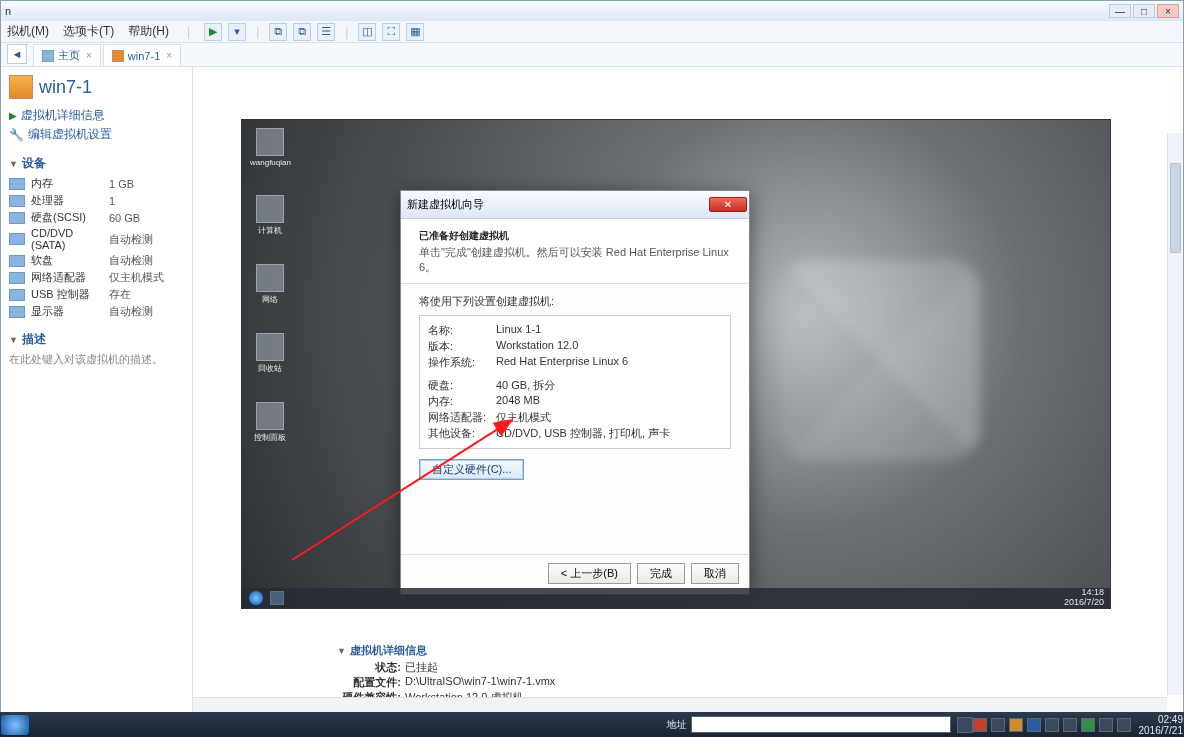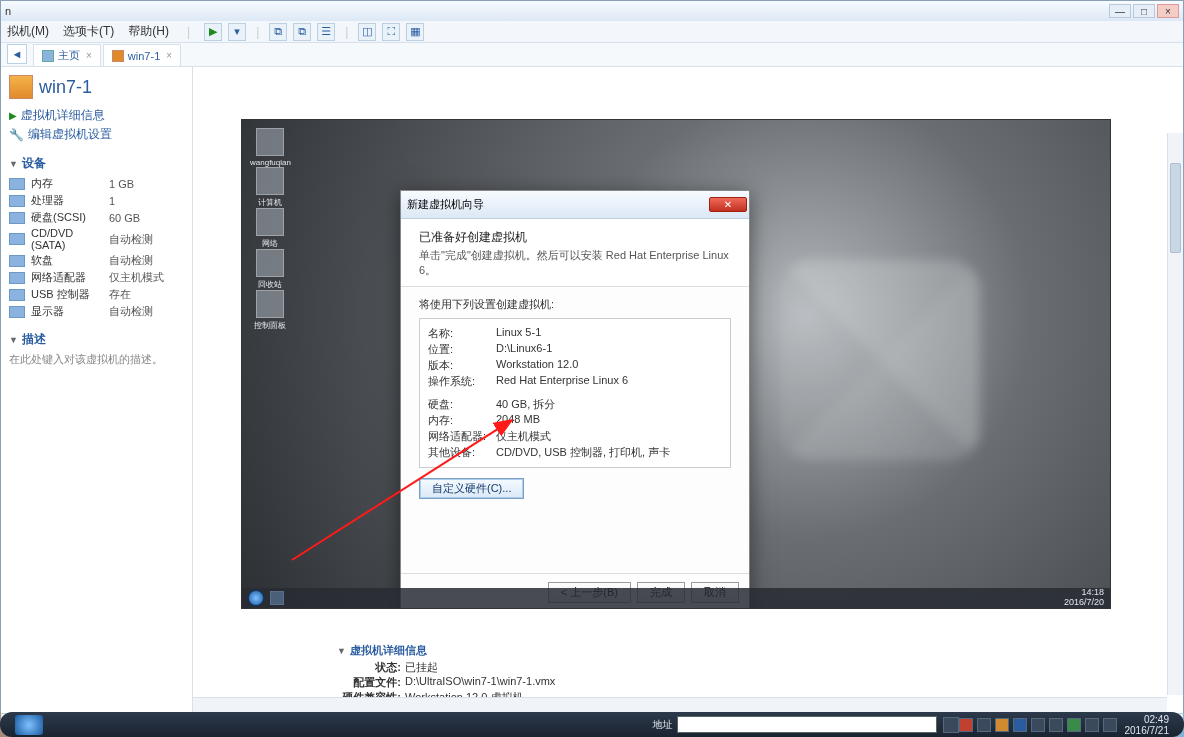--- a/index.html
+++ b/index.html
@@ -34,51 +34,51 @@
 .dev-row { display:flex; align-items:center; font-size:11px; color:#333; margin:2px 0; }
 .dev-row .di { width:16px; height:12px; background:#8cb3e0; border:1px solid #6a99c5; margin-right:6px; flex:none;}
 .dev-row .lbl { width:78px; }
 .dev-row .val { color:#555; }
 .desc-text { font-size:11px; color:#888; margin-top:4px; }
 .main-area { flex:1; background:#fff; position:relative; }
 .preview { position:absolute; left:48px; top:52px; width:870px; height:490px; background:radial-gradient(circle at 65% 40%, #b5b9bd 0%, #6a6e73 35%, #2c2f33 100%); border:1px solid #333; overflow:hidden; }
 .win-taskbar { position:absolute; left:0; right:0; bottom:0; height:20px; background:rgba(40,44,50,.85); display:flex; align-items:center; justify-content:space-between; padding:0 6px;}
 .start-orb { width:16px; height:16px; border-radius:50%; background:radial-gradient(circle,#7ec0ff,#1a5aa0); border:1px solid #0a3a70;}
 .clock { color:#dfe6ee; font-size:9px; text-align:right; line-height:1.1;}
-.desktop-icons { position:absolute; left:8px; top:8px; display:flex; flex-direction:column; gap:0;}
+.desktop-icons { position:absolute; left:8px; top:8px; display:flex; flex-direction:column; gap:28px;}
 .dicon { width:40px; text-align:center; color:#e6eaef; font-size:8px;}
 .dicon .box { width:28px; height:28px; margin:0 auto 2px auto; background:rgba(190,200,210,.45); border:1px solid rgba(255,255,255,.3); }
 .win-logo { position:absolute; right:130px; top:140px; width:200px; height:200px; }
 .win-logo::before { content:""; position:absolute; inset:0; background:
   conic-gradient(from 45deg, rgba(255,255,255,.25) 0 90deg, rgba(255,255,255,.15) 90deg 180deg, rgba(255,255,255,.08) 180deg 270deg, rgba(255,255,255,.2) 270deg 360deg);
   filter: blur(6px); border-radius:30px;}
 .wizard { position:absolute; left:158px; top:70px; width:350px; background:#fdfdfd; border:1px solid #888; box-shadow:0 4px 20px rgba(0,0,0,.5);}
 .wiz-title { height:28px; background:linear-gradient(#f7fbff,#dce8f5); display:flex; align-items:center; justify-content:space-between; padding:0 2px 0 6px; font-size:11px; border-bottom:1px solid #bcd0e3;}
 .wiz-close { width:38px; height:15px; background:linear-gradient(#f06a5a,#c23020); color:#fff; font-size:10px; display:flex; align-items:center; justify-content:center; border:1px solid #a02010; border-radius:2px; cursor:pointer;}
 .wiz-head { padding:10px 18px 8px 18px; border-bottom:1px solid #ddd; background:#fff; }
-.wiz-head .h1 { font-size:12px; font-weight:normal; color:#222; }
+.wiz-head .h1 { font-size:10px; font-weight:bold; color:#222; }
 .wiz-head .h2 { font-size:11px; color:#555; margin-top:2px; }
 .wiz-body { padding:10px 18px 4px 18px; font-size:11px; color:#333;}
 .wiz-body .intro { margin-bottom:6px; }
 .summary { border:1px solid #ccc; padding:6px 8px; background:#fff; }
 .sum-row { display:flex; margin:1px 0;}
 .sum-row .k { width:68px; color:#333;}
 .sum-row .v { color:#333;}
 .sum-gap { height:6px; }
 .custom-btn { margin:10px 0 0 0; padding:2px 12px; font-size:11px; background:linear-gradient(#f5faff,#dbe9f7); border:1px solid #7aa0c4; color:#123a6a; cursor:pointer; box-shadow:0 0 0 1px #aecdea inset;}
 .wiz-foot { padding:8px 10px 10px 10px; display:flex; justify-content:flex-end; gap:6px; border-top:1px solid #ddd; margin-top:70px;}
 .wiz-btn { padding:2px 12px; font-size:11px; background:linear-gradient(#fdfdfd,#e9e9e9); border:1px solid #9a9a9a; cursor:pointer;}
 .arrow-annot { position:absolute; left:40px; top:290px; width:260px; height:160px; pointer-events:none;}
 .vm-details { position:absolute; left:144px; bottom:8px; font-size:11px; color:#333;}
 .vm-details .hd { color:#2a5ca0; font-weight:bold; display:flex; align-items:center; margin-bottom:2px;}
 .vm-details .hd .arrow { font-size:9px; color:#666; margin-right:4px;}
 .vm-details .r { display:flex; }
 .vm-details .r .k { width:64px; text-align:right; margin-right:4px; font-weight:bold;}
 .footer-bar { height:18px; background:linear-gradient(#eaf1f8,#d6e1ec); border-top:1px solid #bcd0e3;}
-.os-taskbar { position:absolute; left:0; right:0; bottom:0; height:25px; background:linear-gradient(#2d3a4c,#1a2330); display:flex; align-items:center; padding:0 15px; color:#dfe6ee; font-size:10px;border-radius:12px;}
+.os-taskbar { position:absolute; left:0; right:0; bottom:0; height:25px; background:linear-gradient(#2d3a4c,#1a2330); display:flex; align-items:center; padding:0 1px; color:#dfe6ee; font-size:10px;}
 .os-taskbar .spacer { flex:1; }
 .os-taskbar .addr-lbl { margin-right:4px;}
 .os-taskbar .addr { width:260px; height:17px; background:#fff; border:1px solid #566; margin-right:6px;}
 .tray { display:flex; align-items:center; gap:4px;}
 .tray .ti { width:14px; height:14px; background:#3a4a5c; border:1px solid #55697d;}
 .tray .ti.r { background:#c24030;} .tray .ti.g{background:#3a8a4a;} .tray .ti.b{background:#2a5ca0;} .tray .ti.o{background:#d08a30;}
 .os-clock { margin-left:8px; text-align:right; line-height:1.1;}
 .scrollbar-v { position:absolute; right:0; top:66px; bottom:18px; width:16px; background:#f0f3f7; border-left:1px solid #d6e1ec;}
 .scrollbar-v .thumb{ position:absolute; left:2px; right:2px; top:30px; height:90px; background:#c9d6e4; border:1px solid #aebfd1; border-radius:2px;}
 .scrollbar-h { position:absolute; left:0; right:16px; bottom:0; height:16px; background:#f0f3f7; border-top:1px solid #d6e1ec;}
@@ -216,25 +216,21 @@
           </div>
           <div class="wiz-head">
             <div class="h1">已准备好创建虚拟机</div>
             <div class="h2">单击"完成"创建虚拟机。然后可以安装 Red Hat Enterprise Linux 6。</div>
           </div>
           <div class="wiz-body">
             <div class="intro">将使用下列设置创建虚拟机:</div>
             <div class="summary">
               <div class="sum-row">
                   <div class="k">名称:</div>
-                  <div class="v">Linux 5-1</div>
-                </div>
-              <div class="sum-row">
-                  <div class="k">位置:</div>
-                  <div class="v">D:\Linux6-1</div>
+                  <div class="v">Linux 1-1</div>
                 </div>
               <div class="sum-row">
                   <div class="k">版本:</div>
                   <div class="v">Workstation 12.0</div>
                 </div>
               <div class="sum-row">
                   <div class="k">操作系统:</div>
                   <div class="v">Red Hat Enterprise Linux 6</div>
                 </div>
               <div class="sum-gap"></div>

